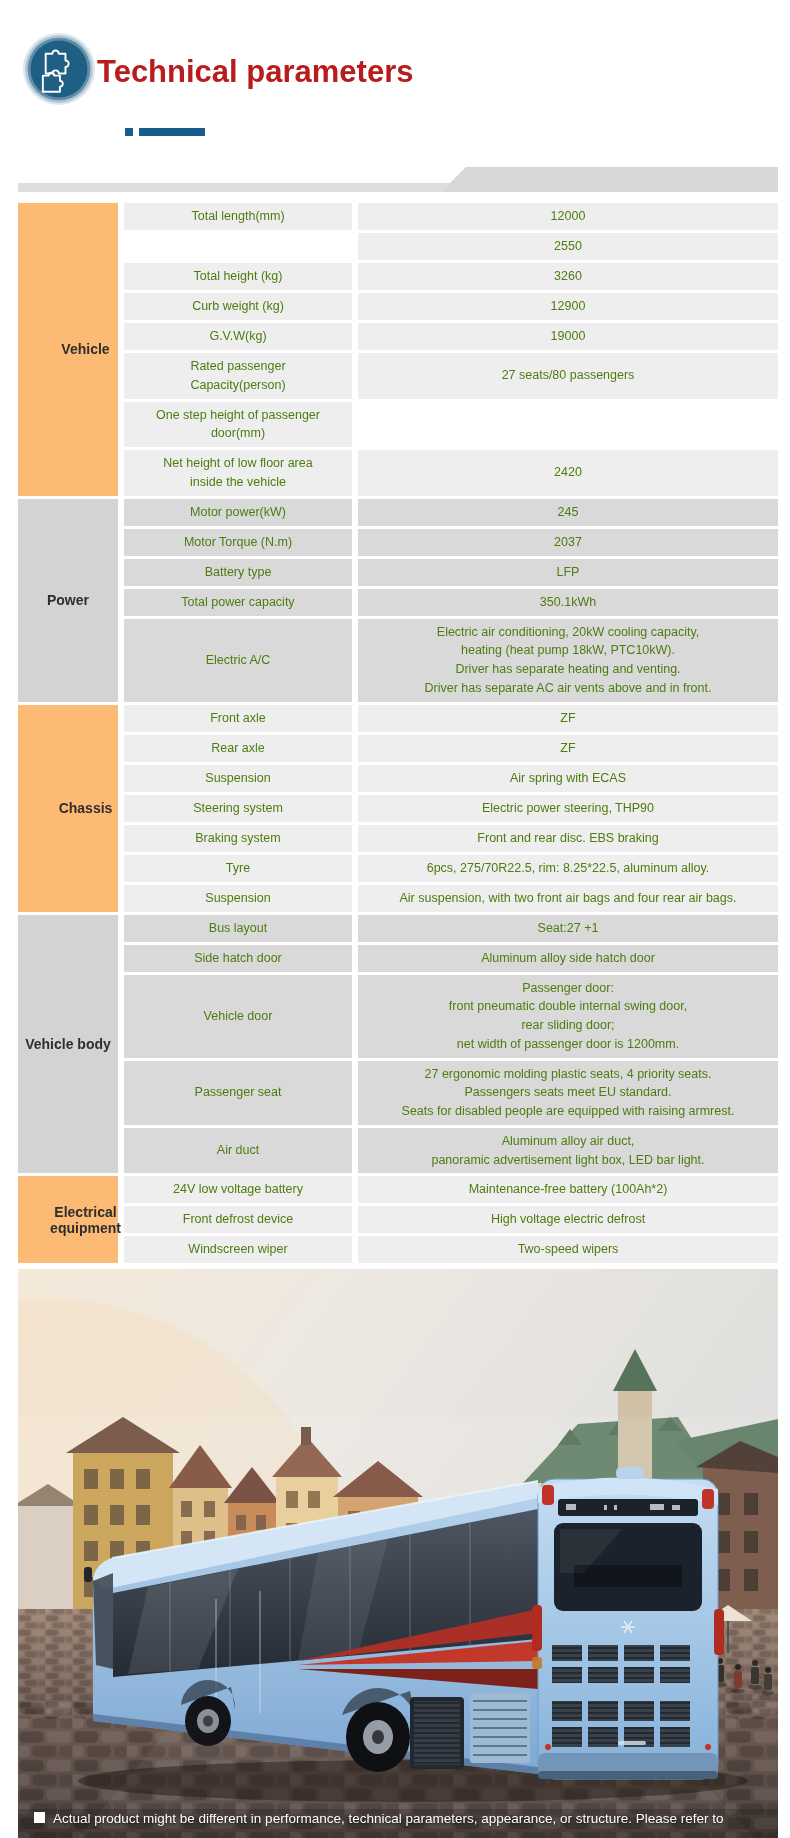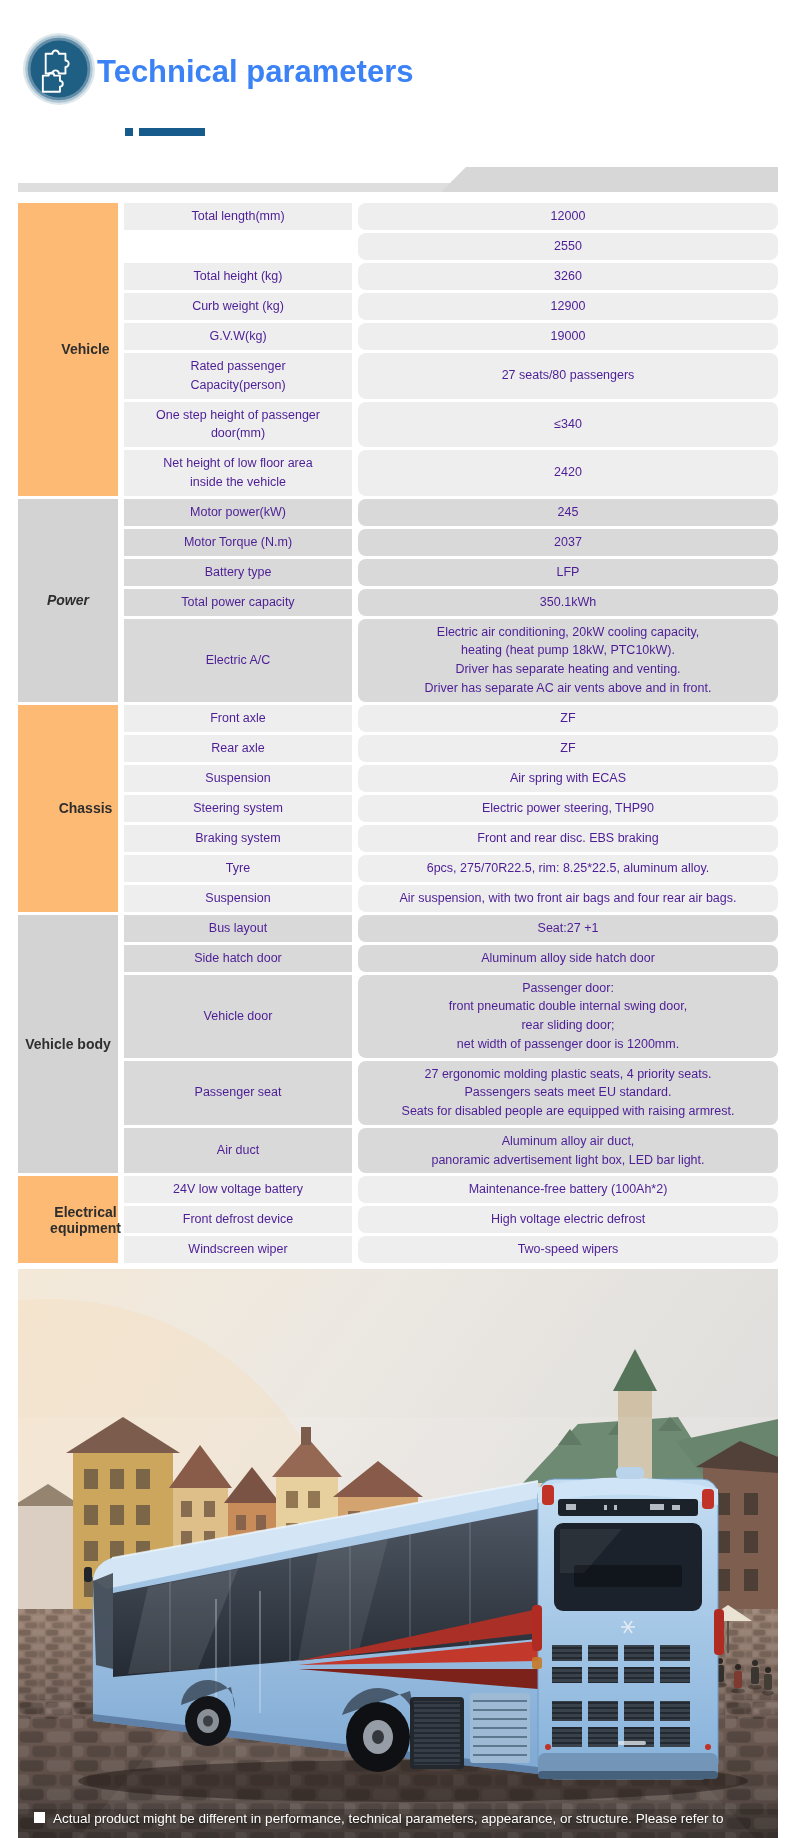--- a/index.html
+++ b/index.html
@@ -13,21 +13,21 @@
 
   
   .header { position: relative; height: 167px; }
   .gear-badge {
     position: absolute; left: 21px; top: 31px;
     width: 76px; height: 76px;
   }
   .page-title {
     position: absolute; left: 97px; top: 54px;
     font-size: 31px; font-weight: bold;
-    color: #3b82f6; letter-spacing: 0px;
+    color: #b91c1c; letter-spacing: 0px;
   }
   .title-underline { position: absolute; left: 125px; top: 128px; height: 8px; }
   .title-underline .sq {
     display:inline-block; width: 8px; height: 8px; background:#175a8c; vertical-align: top;
   }
   .title-underline .bar {
     display:inline-block; width: 66px; height: 8px; background:#175a8c; margin-left: 6px; vertical-align: top;
   }
 
   
@@ -43,26 +43,26 @@
     margin-bottom: 3px;
   }
   .cat-cell {
     grid-column: 1;
     display:flex; align-items:center; justify-content:center;
     text-align:center;
     font-size: 14px; font-weight: bold; color:#2e2e2e;
     padding: 4px;
   }
   .param-cell { grid-column: 2; }
-  .value-cell { grid-column: 3; border-radius: 8px; }
+  .value-cell { grid-column: 3; }
   .param-cell, .value-cell {
     display:flex; align-items:center; justify-content:center;
     text-align:center;
     min-height: 27px;
-    font-size: 12.5px; line-height: 1.5; color:#4c1d95;
+    font-size: 12.5px; line-height: 1.5; color:#4d7c0f;
     white-space: pre-line;
     padding: 4px 24px;
   }
   .section.light .param-cell, .section.light .value-cell { background:#eeeeee; }
   .section.light .cat-cell { background:#fdba74;padding-left:39px; }
   .section.dark .param-cell, .section.dark .value-cell { background:#d9d9d9; }
   .section.dark .cat-cell { background:#d3d3d3; }
 
   
   .photo {
@@ -123,26 +123,25 @@
         <div class="value-cell">2550</div>
         <div class="param-cell">Total height (kg)</div>
         <div class="value-cell">3260</div>
         <div class="param-cell">Curb weight (kg)</div>
         <div class="value-cell">12900</div>
         <div class="param-cell">G.V.W(kg)</div>
         <div class="value-cell">19000</div>
         <div class="param-cell">Rated passenger Capacity(person)</div>
         <div class="value-cell">27 seats/80 passengers</div>
         <div class="param-cell">One step height of passenger door(mm)</div>
-        <div class="value-cell">≤340</div>
         <div class="param-cell">Net height of low floor area inside the vehicle</div>
         <div class="value-cell">2420</div>
       </div>
       <div class="section dark">
-        <div class="cat-cell" style="grid-row: 1 / span 5; font-style: italic;">Power</div>
+        <div class="cat-cell" style="grid-row: 1 / span 5;">Power</div>
         <div class="param-cell">Motor power(kW)</div>
         <div class="value-cell">245</div>
         <div class="param-cell">Motor Torque (N.m)</div>
         <div class="value-cell">2037</div>
         <div class="param-cell">Battery type</div>
         <div class="value-cell">LFP</div>
         <div class="param-cell">Total power capacity</div>
         <div class="value-cell">350.1kWh</div>
         <div class="param-cell">Electric A/C</div>
         <div class="value-cell">Electric air conditioning, 20kW cooling capacity,

